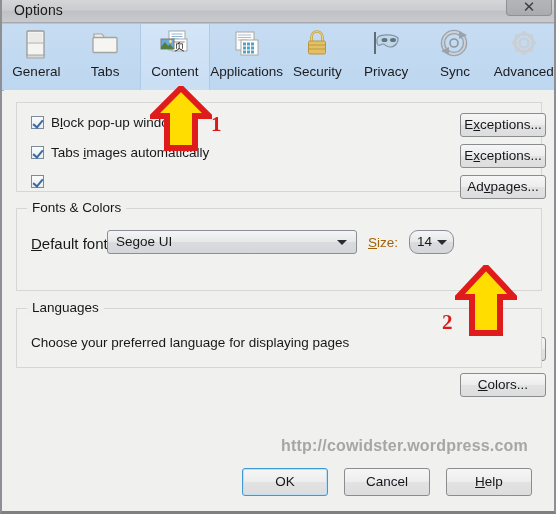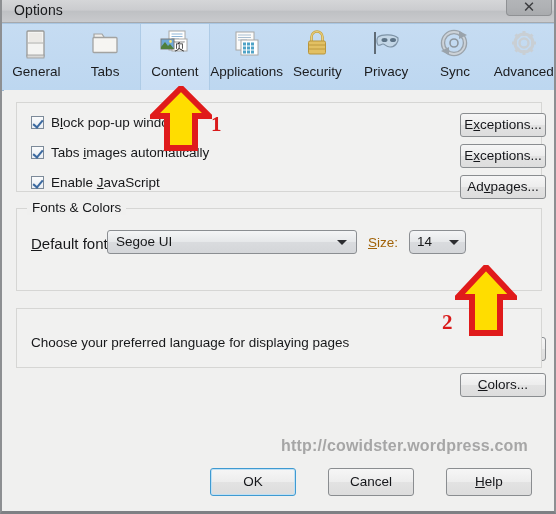--- a/index.html
+++ b/index.html
@@ -209,24 +209,24 @@
 
   #lbl-size {
     position: absolute;
     left: 351px; top: 26px;
     font-size: 13.5px;
     color: #a16207;
   }
   #size-select {
     position: absolute;
     left: 392px; top: 21px;
-    width: 57px; height: 24px;
+    width: 45px; height: 24px;
     box-sizing: border-box;
     border: 1px solid #8b8e92;
-    border-radius: 4px;
+    border-radius: 9px;
     background: linear-gradient(to bottom, #f4f5f6 0%, #e6e8ea 48%, #d9dbde 52%, #d4d6d9 100%);
   }
   #size-select-value {
     position: absolute;
     left: 7px; top: 3px;
     font-size: 13.5px;
     color: #17181a;
   }
   #size-select .arrow-down { right: 6px; top: 9px; }
 
@@ -245,21 +245,21 @@
     font-size: 16px;
     color: #a6a6a6;
     font-weight: bold;
     letter-spacing: .2px;
   }
   #footer-buttons {
     position: absolute;
     right: 22px; top: 468px;
     height: 28px;
     display: flex;
-    gap: 32px;
+    gap: 16px;
   }
   .footer-btn {
     width: 86px; height: 28px;
     box-sizing: border-box;
     border: 1px solid #8a8d90;
     border-radius: 3px;
     background: linear-gradient(to bottom, #f6f6f6 0%, #ededed 48%, #e2e2e2 52%, #dddddd 100%);
     font-size: 13.5px;
     color: #15161a;
     text-align: center;
@@ -434,21 +434,20 @@
         <span class="check-label"><span>B</span><span class="u">l</span><span>ock pop-up windows</span></span>
       </div>
 
       <div class="check-row" style="top:42px;">
         <span class="cb"></span>
         <span class="check-label"><span>Tabs </span><span class="u">i</span><span>mages automatically</span></span>
       </div>
 
       <div class="check-row" style="top:72px;">
         <span class="cb"></span>
-        <span class="check-label"><span>Enable </span><span class="u">J</span><span>avaScript</span></span>
       </div>
 
       <div class="btn" id="btn-exceptions-1"><span>E</span><span class="u">x</span><span>ceptions...</span></div>
       <div class="btn" id="btn-exceptions-2"><span>E</span><span class="u">x</span><span>ceptions...</span></div>
       <div class="btn" id="btn-advanced-js"><span>Ad</span><span class="u">v</span><span>pages...</span></div>
     </div>
 
     <div class="groupbox" id="group-fonts">
       <div class="group-legend">Fonts &amp; Colors</div>
 
@@ -464,20 +463,21 @@
       <div id="size-select">
         <span id="size-select-value">14</span>
         <span class="arrow-down"></span>
       </div>
 
       <div class="btn" id="btn-advanced-fnt"><span class="u">A</span><span>dvanced...</span></div>
       <div class="btn" id="btn-colors"><span class="u">C</span><span>olors...</span></div>
     </div>
 
     <div class="groupbox" id="group-langs">
+      <div class="group-legend">Languages</div>
       <div id="lang-text">Choose your preferred language for displaying pages</div>
 
     </div>
 
   </div>
 
   <div id="watermark">http://cowidster.wordpress.com</div>
 
   <div id="footer-buttons">
     <div class="footer-btn default">OK</div>

